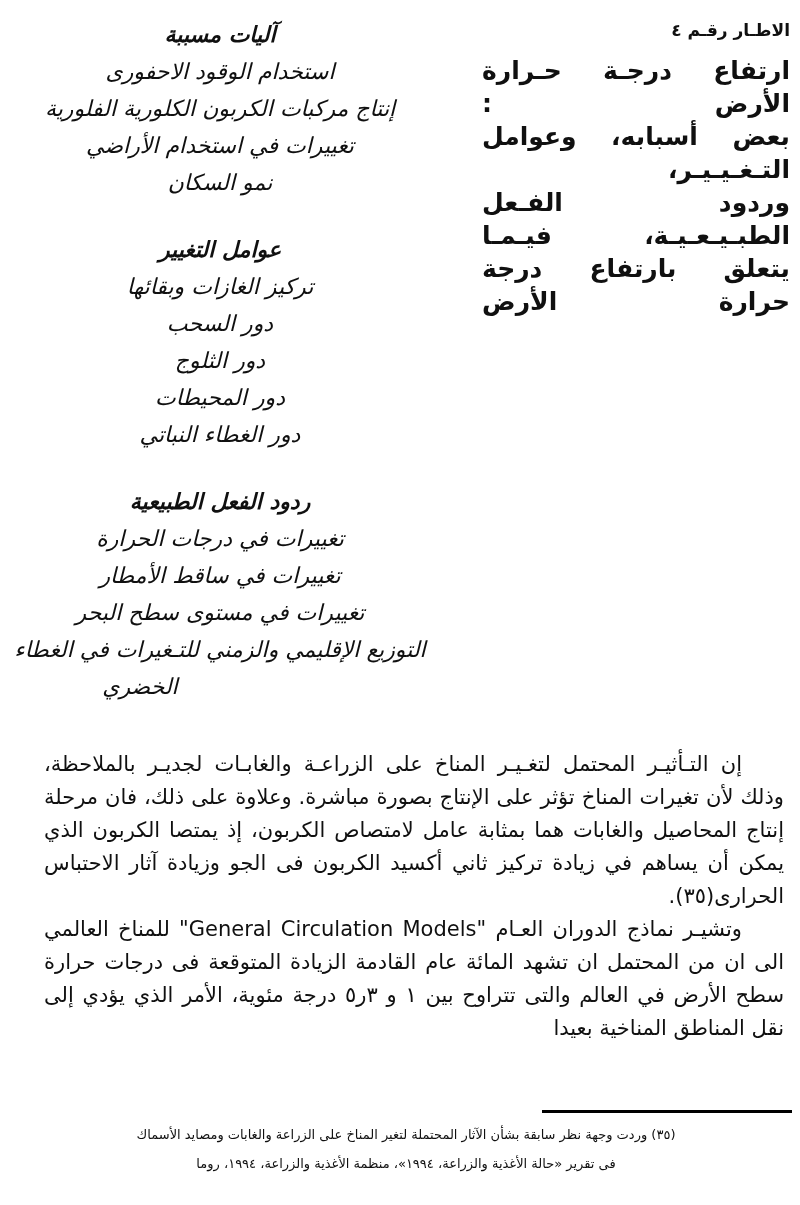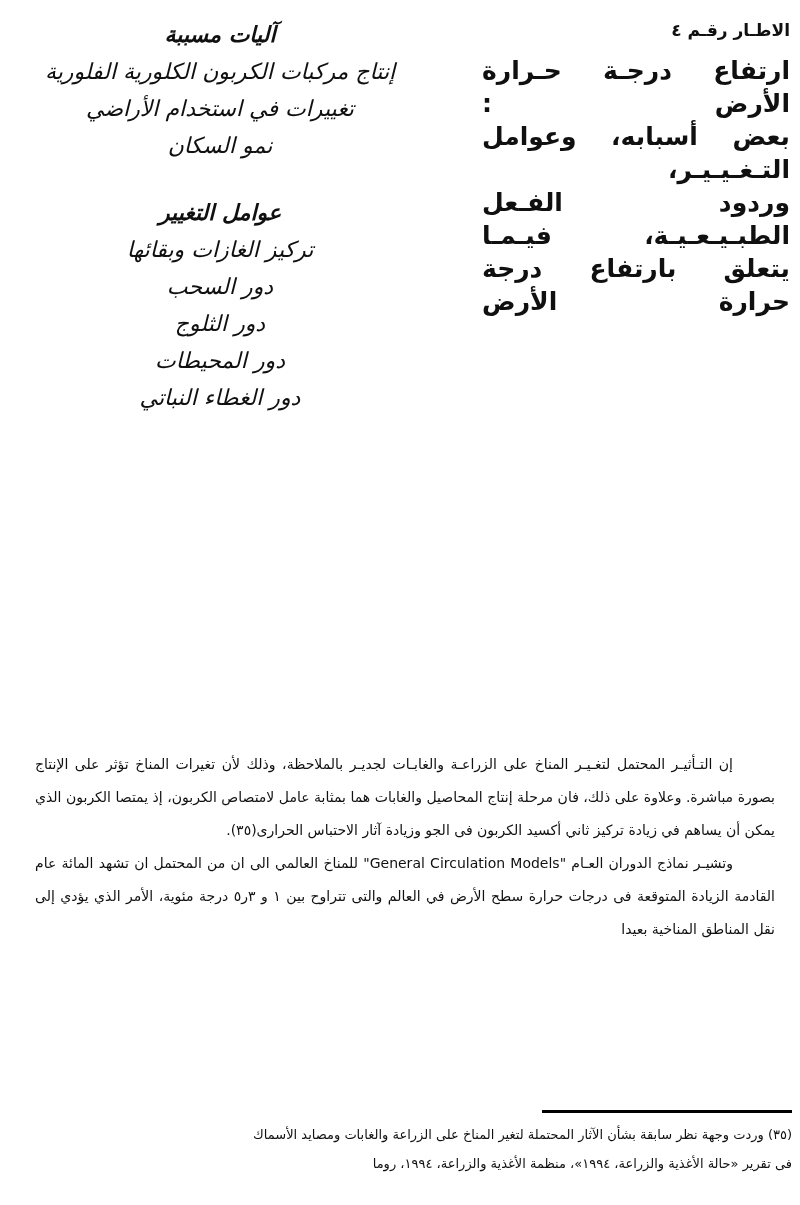--- a/index.html
+++ b/index.html
@@ -63,23 +63,23 @@
   }
   .list-item.wrap2 {
     padding-right: 160px;
     text-indent: -160px;
   }
 
   
   .body-text {
     position: absolute;
     top: 748px;
-    right: 25px;
+    right: 16px;
     width: 740px;
-    font-size: 14px;
+    font-size: 21px;
     line-height: 33px;
     text-align: justify;
   }
   .body-text p {
     margin: 0;
     text-indent: 42px;
   }
 
   
   .footnote-rule {
@@ -90,55 +90,63 @@
     height: 3px;
     background: #000000;
   }
   .footnote {
     position: absolute;
     top: 1120px;
     right: 8px;
     left: 20px;
     font-size: 13px;
     line-height: 29px;
-    text-align: right;
+    text-align: center;
   }
 </style>
 </head>
 <body>
 
 <div class="page">
 
   <div class="frame-label">الاطـار رقـم ٤</div>
 
   <div class="title-block">
     <div class="title-line">ارتفاع درجـة حـرارة الأرض :</div>
     <div class="title-line">بعض أسبابه، وعوامل التـغـيـيـر،</div>
     <div class="title-line">وردود الفـعل الطبـيـعـيـة، فيـمـا</div>
     <div class="title-line">يتعلق بارتفاع درجة حرارة الأرض</div>
   </div>
 
   <div class="outline">
 
     <div class="list-group">
       <div class="list-heading">آليات مسببة</div>
+      <div class="list-item">استخدام الوقود الاحفورى</div>
       <div class="list-item">إنتاج مركبات الكربون الكلورية الفلورية</div>
       <div class="list-item">تغييرات في استخدام الأراضي</div>
       <div class="list-item">نمو السكان</div>
     </div>
 
     <div class="list-group">
       <div class="list-heading">عوامل التغيير</div>
       <div class="list-item">تركيز الغازات وبقائها</div>
       <div class="list-item">دور السحب</div>
       <div class="list-item">دور الثلوج</div>
       <div class="list-item">دور المحيطات</div>
       <div class="list-item">دور الغطاء النباتي</div>
     </div>
 
+    <div class="list-group">
+      <div class="list-heading">ردود الفعل الطبيعية</div>
+      <div class="list-item">تغييرات في درجات الحرارة</div>
+      <div class="list-item">تغييرات في ساقط الأمطار</div>
+      <div class="list-item">تغييرات في مستوى سطح البحر</div>
+      <div class="list-item wrap2">التوزيع الإقليمي والزمني للتـغيرات في الغطاء الخضري</div>
+    </div>
 
   </div>
 
   <div class="body-text">
     <p>إن التـأثيـر المحتمل لتغـيـر المناخ على الزراعـة والغابـات لجديـر بالملاحظة، وذلك لأن تغيرات المناخ تؤثر على الإنتاج بصورة مباشرة. وعلاوة على ذلك، فان مرحلة إنتاج المحاصيل والغابات هما بمثابة عامل لامتصاص الكربون، إذ يمتصا الكربون الذي يمكن أن يساهم في زيادة تركيز ثاني أكسيد الكربون فى الجو وزيادة آثار الاحتباس الحرارى(٣٥).</p>
     <p>وتشيـر نماذج الدوران العـام "General Circulation Models" للمناخ العالمي الى ان من المحتمل ان تشهد المائة عام القادمة الزيادة المتوقعة فى درجات حرارة سطح الأرض في العالم والتى تتراوح بين ١ و ٣ر٥ درجة مئوية، الأمر الذي يؤدي إلى نقل المناطق المناخية بعيدا</p>
   </div>
 
   <div class="footnote-rule"></div>
   <div class="footnote">

